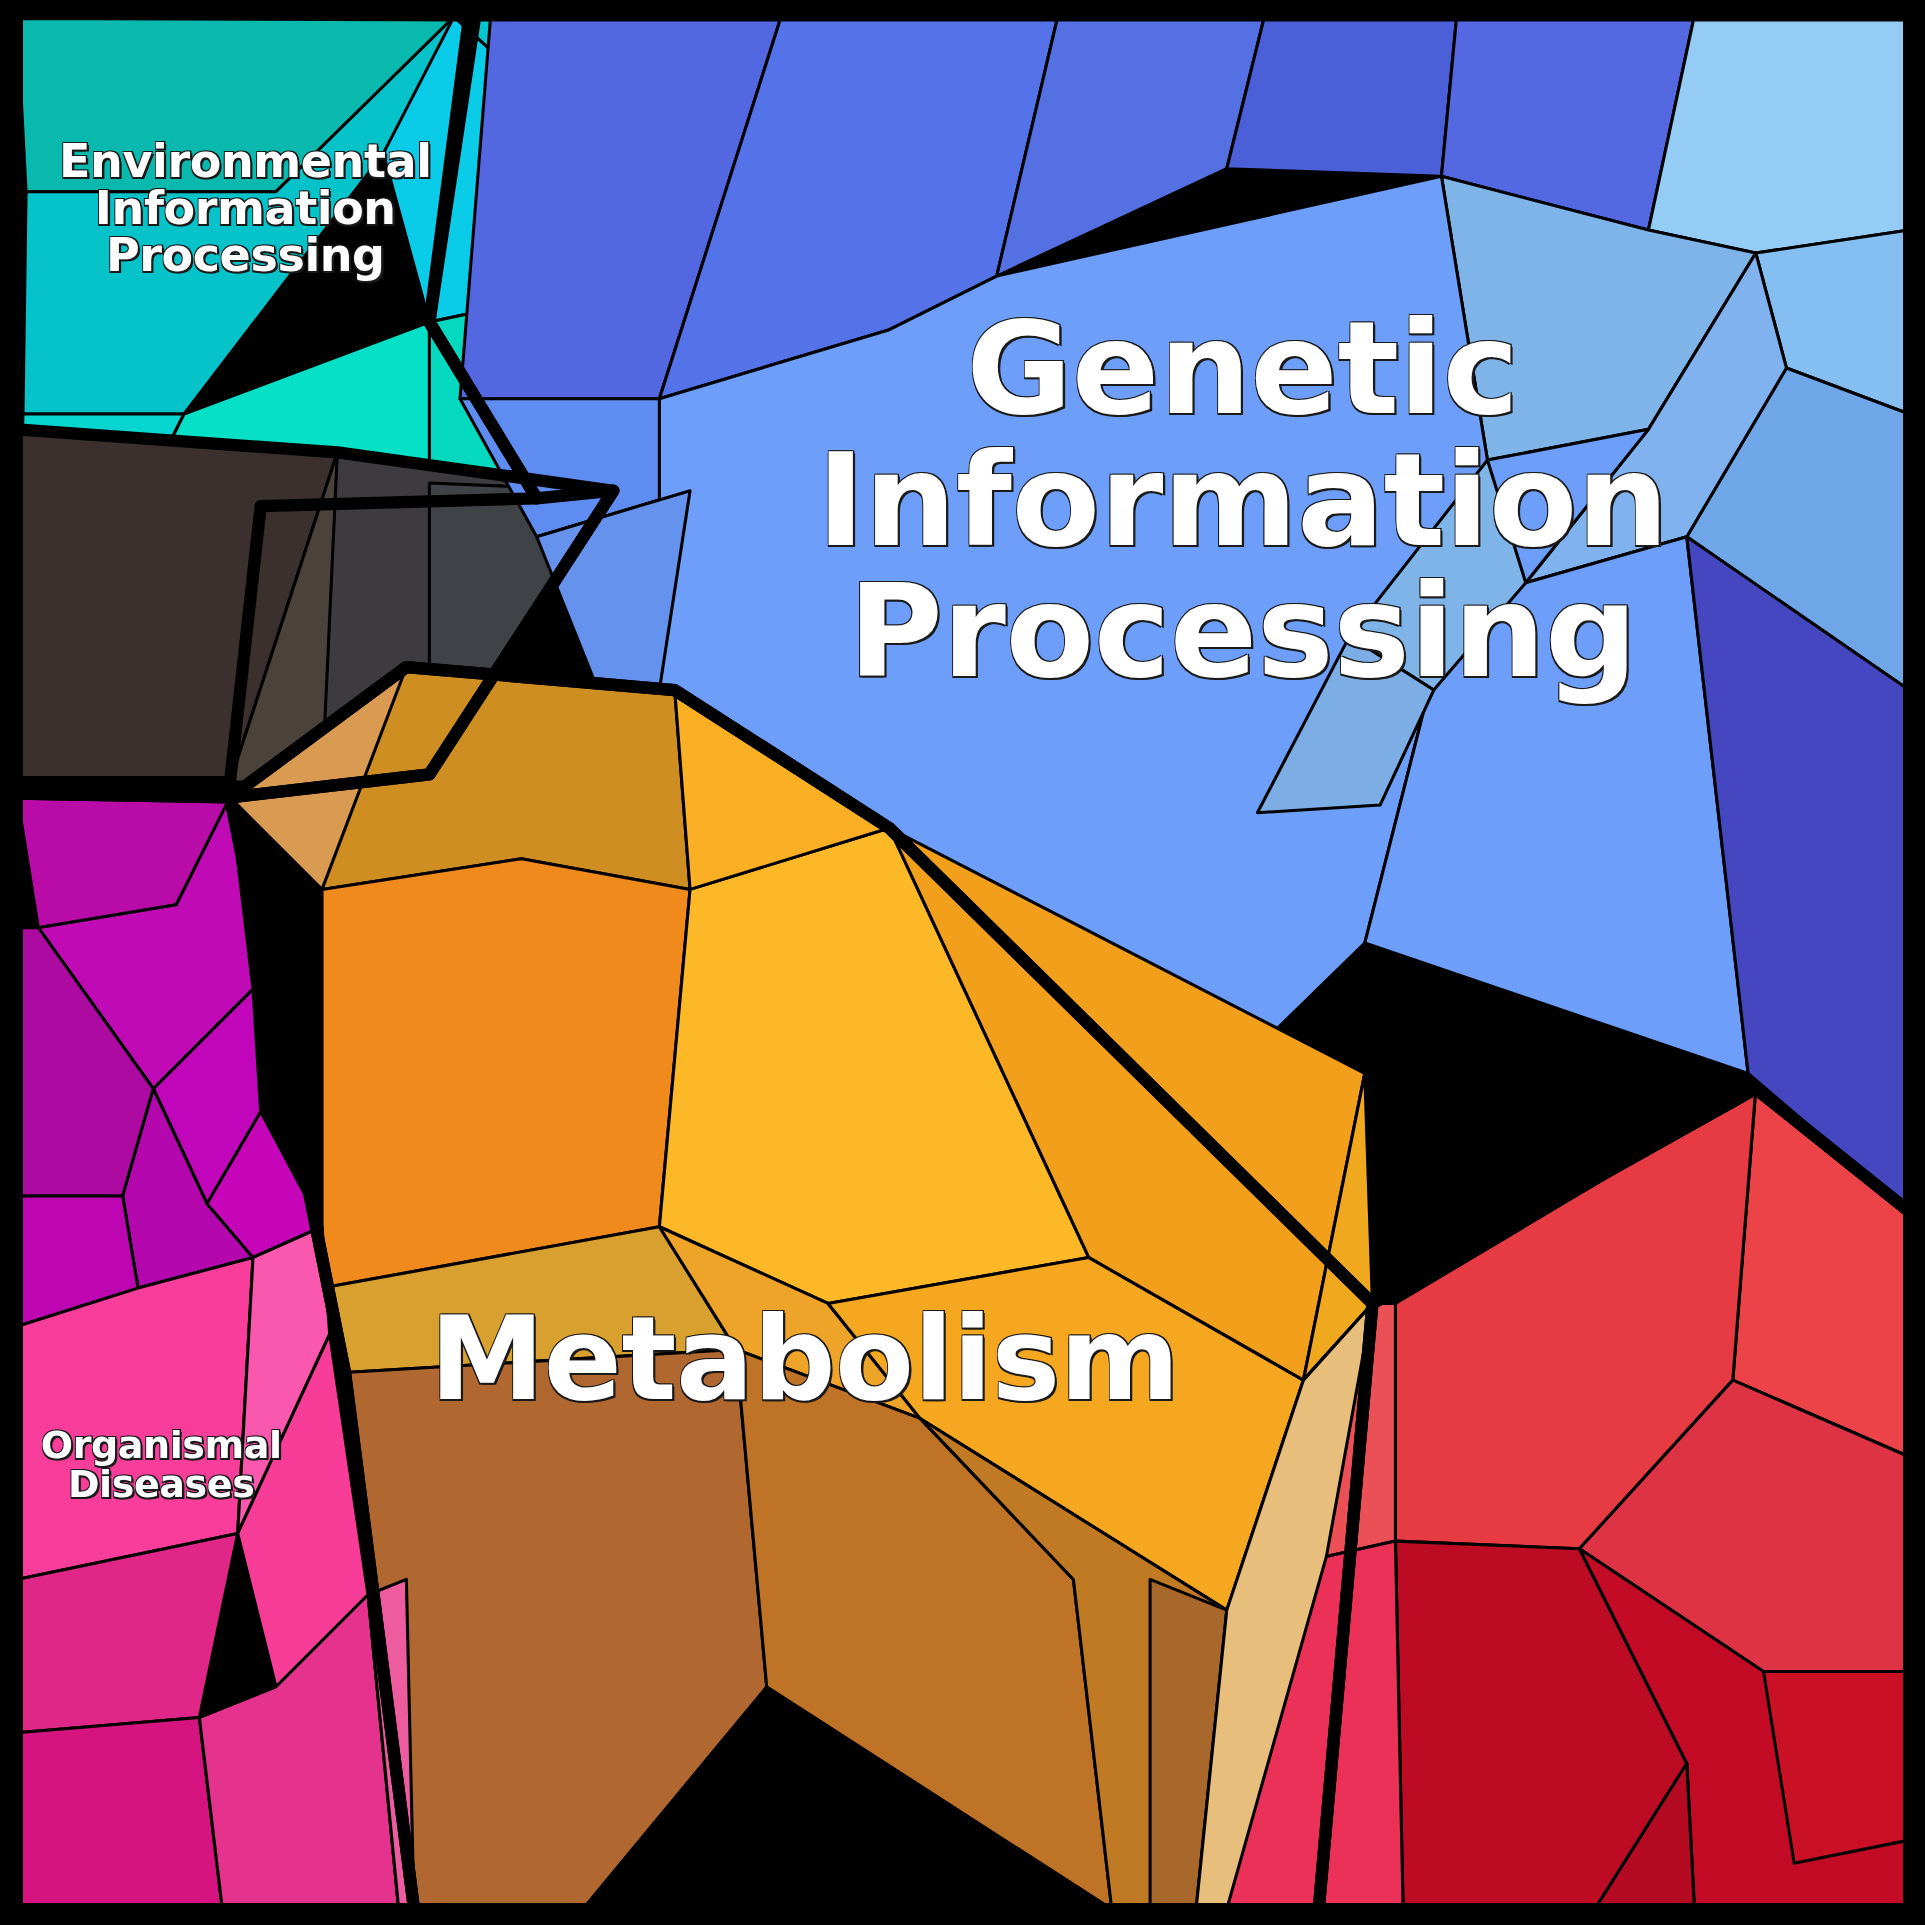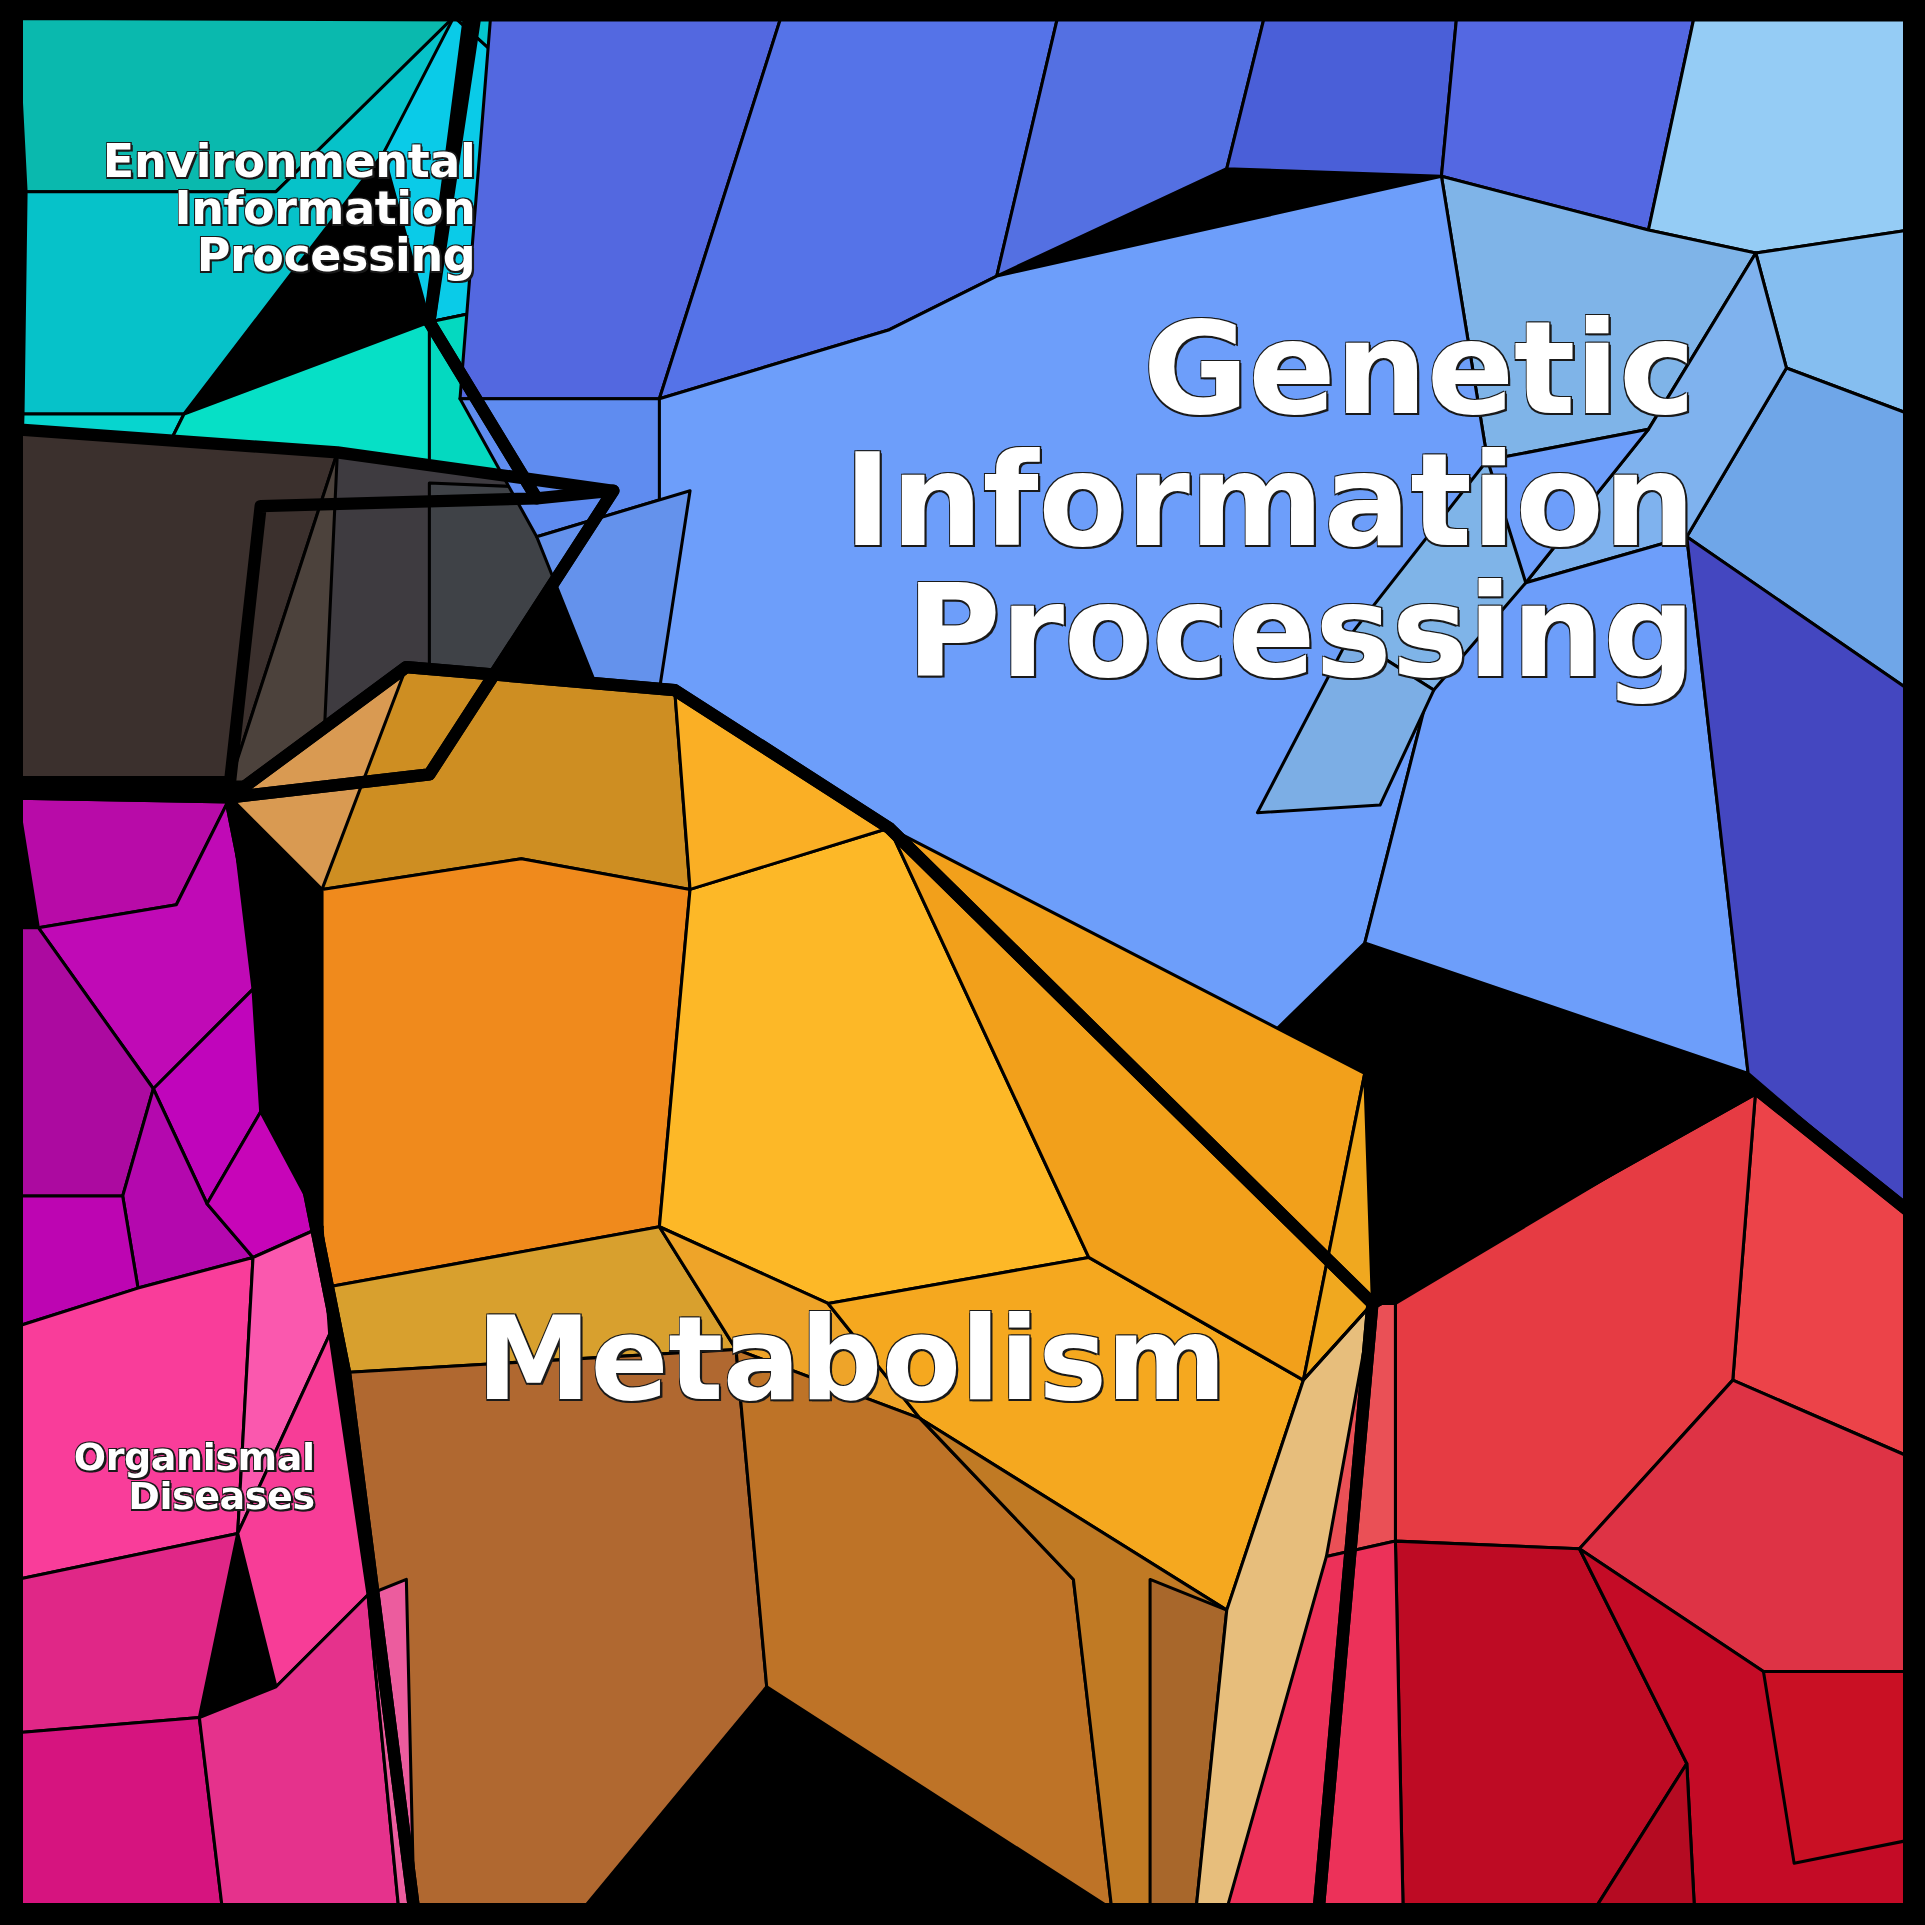--- a/index.html
+++ b/index.html
@@ -36,36 +36,36 @@
   .frame {
     fill: none;
     stroke: #000000;
     stroke-width: 26;
   }
   .label {
     position: absolute;
     color: #ffffff;
     font-weight: bold;
     line-height: 1.02;
-    text-align: right;
+    text-align: center;
     white-space: pre;
     letter-spacing: -0.4px;
     text-shadow:
        2.3px  2.3px 0 #1a1a1a,
       -0.8px -0.8px 0 #1a1a1a,
        1.5px -0.8px 0 #1a1a1a,
       -0.8px  1.5px 0 #1a1a1a;
     pointer-events: none;
   }
   #label-genetic   { left: 790px; top: 303px;  width: 905px; font-size: 129px; }
   #label-metabolism{ left: 383px;  top: 1301px; width: 843px; font-size: 115px; }
   #label-cellular  { left: 1296px; top: 1518px; width: 613px;  font-size: 80px; }
   #label-envinfo   { left: 15.3px;   top: 138px;  width: 460px;  font-size: 46px; }
   #label-human     { left: 7.7px;   top: 544px;  width: 322px;  font-size: 48px; }
-  #label-organismal{ left: 7.7px;   top: 1426px; width: 307px;  font-size: 38px; margin-top: 12px; }
+  #label-organismal{ left: 7.7px;   top: 1426px; width: 307px;  font-size: 38px; }
 </style>
 </head>
 <body>
 
 <div id="stage">
 
   <svg id="voronoi-svg" viewBox="0 0 2512 2512" preserveAspectRatio="none">
     <rect x="0" y="0" width="2512" height="2512" fill="#000000"></rect>
     <g id="cells-layer">
         <g>

